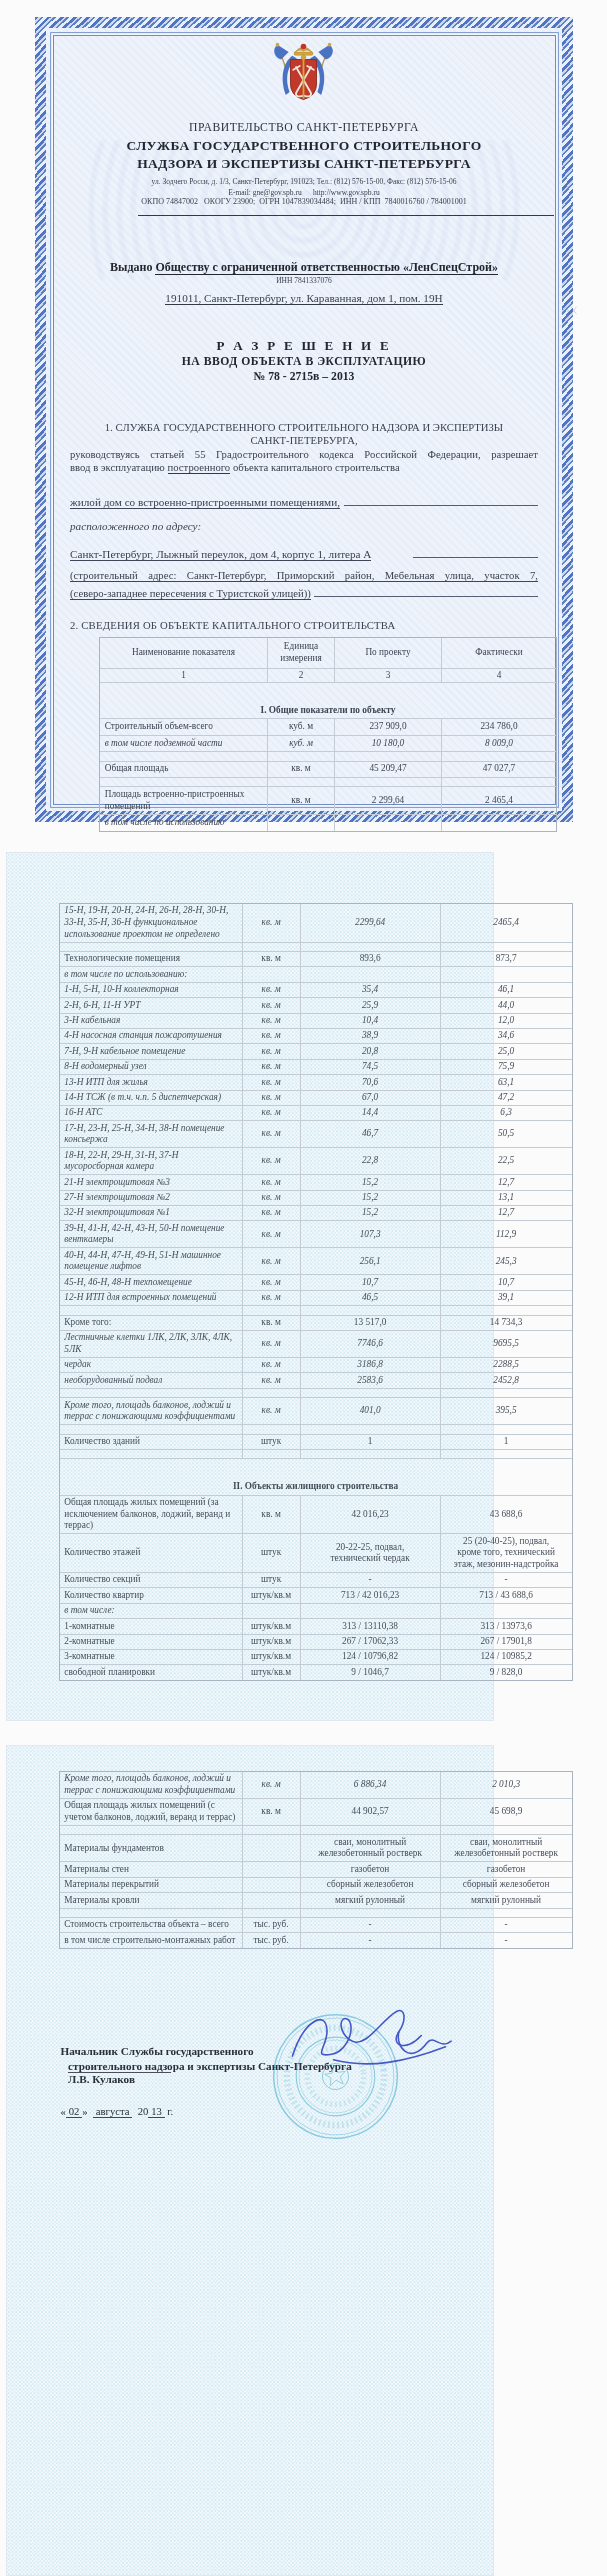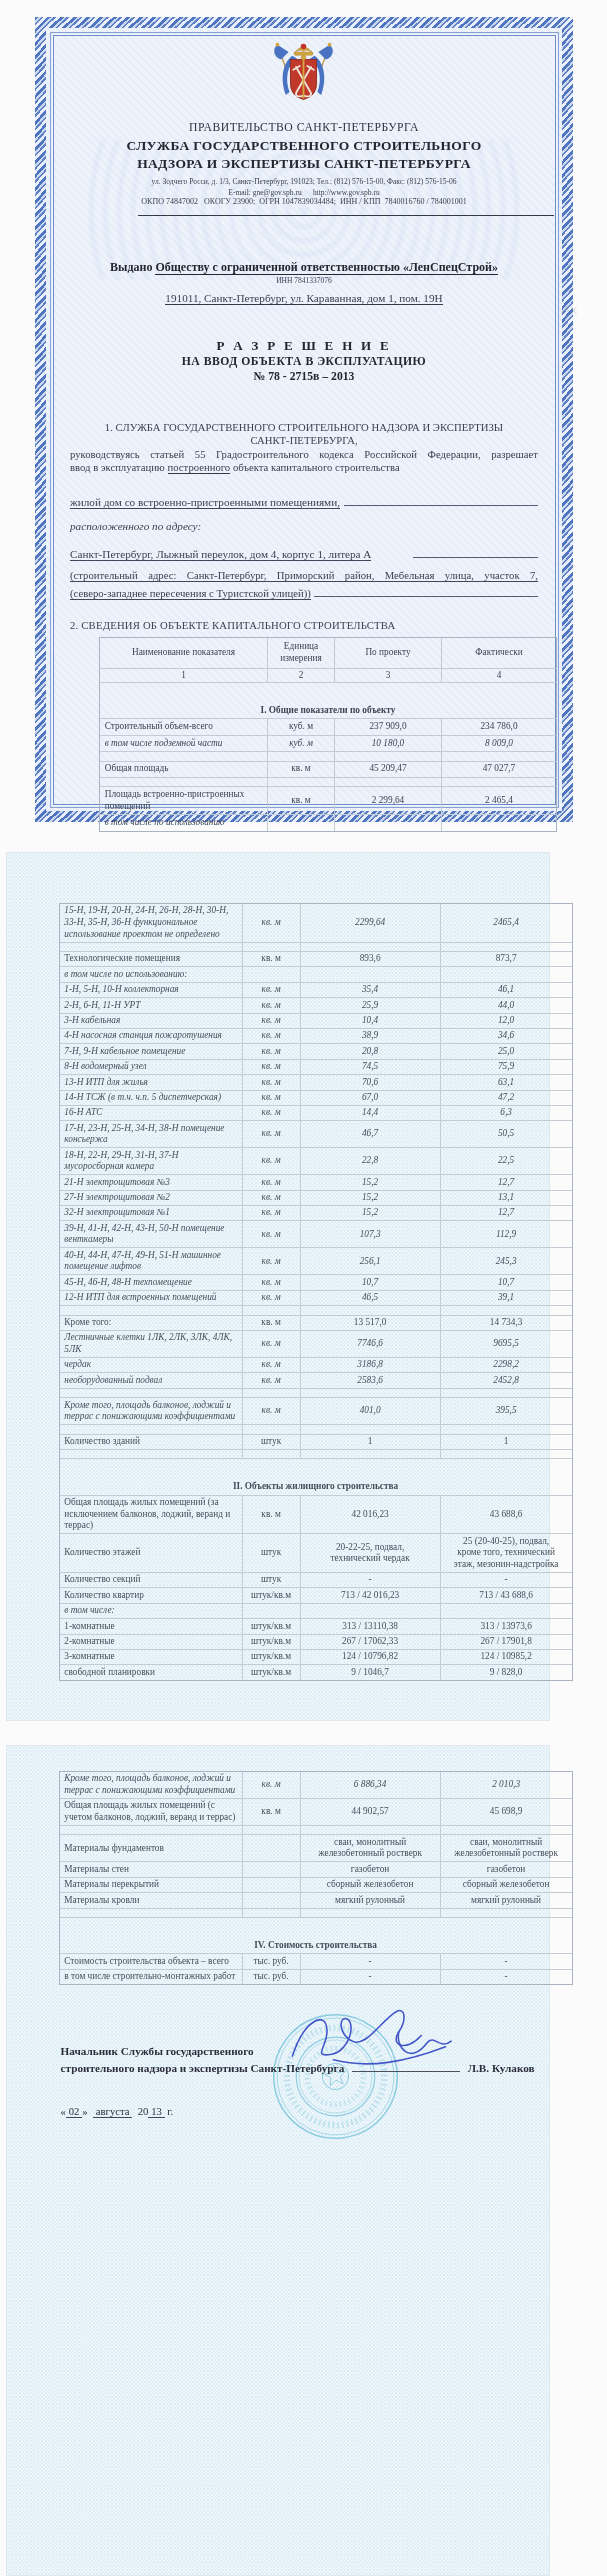--- a/index.html
+++ b/index.html
@@ -61,39 +61,39 @@
   .trow.section .tcell.full{width:100%;justify-content:center;border-right:none;padding:0.9px 0 1.9px;margin-top:21px;}
   
   .p1t{left:53px;top:609px;width:458px;font-size:9.3px;color:#3e4452;}
   .p1t .c-name{width:168px;}
   .p1t .c-unit{width:67px;}
   .p1t .c-proj{width:107px;}
   .p1t .c-fact{flex:1;}
   .p1t .thead .tcell{min-height:30px;}
   .p1t .tnums .tcell{min-height:13px;padding:0 4.7px;}
   
-  .scanpage{position:absolute;left:5.6px;width:544px;box-sizing:border-box;border:0.9px solid #e0e8ed;
+  .scanpage{position:absolute;left:5.6px;width:488px;box-sizing:border-box;border:0.9px solid #e0e8ed;
             background:
               radial-gradient(rgba(125,190,220,.26) 0.9px, transparent 1.3px),
               radial-gradient(rgba(125,190,220,.18) 0.9px, transparent 1.3px),
               #f3f9fc;
             background-size:3.7px 3.7px,3.7px 3.7px;background-position:0 0,1.9px 1.9px;}
   .page2{top:852px;height:869px;}
   .page3{top:1745px;height:831px;}
   .p23{font-size:9.3px;color:#474e5a;}
   .p23 .tcell{padding:1.4px 4.7px;}
   .p23 .c-name{width:183px;}
   .p23 .c-unit{width:58px;}
   .p23 .c-proj{width:140px;}
   .p23 .c-fact{flex:1;}
   .p2t{left:52px;top:50px;width:514px;}
   .p3t{left:52px;top:25px;width:514px;}
   
   .sigblock{position:absolute;left:54px;right:14px;top:299px;font-size:11.2px;font-weight:bold;color:#2b2f3b;}
-  .sigrow{display:flex;align-items:baseline;margin-top:2.8px;}
+  .sigrow{display:flex;align-items:baseline;margin-top:2.8px;flex-direction:column;}
   .sigline{flex:1;border-bottom:1.1px solid #4c4f5b;height:11.2px;margin:0 7.5px;min-width:103px;}
   .dateline{position:absolute;left:54px;top:359px;font-size:10.7px;color:#2b2f3b;}
   .dateline .u{border-bottom:0.9px solid #40465a;padding:0 2.8px;}
   .stamp{position:absolute;left:263px;top:265px;width:131px;height:131px;opacity:.75;}
   .sigsvg{position:absolute;left:278px;top:254px;width:196px;height:86px;}
   .pencil{position:absolute;left:559px;top:301px;width:24px;height:17px;opacity:.45;}
 </style>
 </head>
 <body>
 
@@ -384,21 +384,21 @@
         <div class="trow it">
           <div class="tcell c-name">Лестничные клетки 1ЛК, 2ЛК, 3ЛК, 4ЛК, 5ЛК</div>
           <div class="tcell c-unit">кв. м</div>
           <div class="tcell c-proj">7746,6</div>
           <div class="tcell c-fact">9695,5</div>
         </div>
         <div class="trow it">
           <div class="tcell c-name">чердак</div>
           <div class="tcell c-unit">кв. м</div>
           <div class="tcell c-proj">3186,8</div>
-          <div class="tcell c-fact">2298,2</div>
+          <div class="tcell c-fact">2288,5</div>
         </div>
         <div class="trow it">
           <div class="tcell c-name">необорудованный подвал</div>
           <div class="tcell c-unit">кв. м</div>
           <div class="tcell c-proj">2583,6</div>
           <div class="tcell c-fact">2452,8</div>
         </div>
         <div class="trow spacer">
           <div class="tcell c-name"></div>
           <div class="tcell c-unit"></div>
@@ -534,23 +534,20 @@
           <div class="tcell c-name">Материалы кровли</div>
           <div class="tcell c-unit"></div>
           <div class="tcell c-proj">мягкий рулонный</div>
           <div class="tcell c-fact">мягкий рулонный</div>
         </div>
         <div class="trow spacer">
           <div class="tcell c-name"></div>
           <div class="tcell c-unit"></div>
           <div class="tcell c-proj"></div>
           <div class="tcell c-fact"></div>
-        </div>
-        <div class="trow section">
-          <div class="tcell full">IV. Стоимость строительства</div>
         </div>
         <div class="trow">
           <div class="tcell c-name">Стоимость строительства объекта – всего</div>
           <div class="tcell c-unit">тыс. руб.</div>
           <div class="tcell c-proj">-</div>
           <div class="tcell c-fact">-</div>
         </div>
         <div class="trow">
           <div class="tcell c-name">в том числе строительно-монтажных работ</div>
           <div class="tcell c-unit">тыс. руб.</div>

